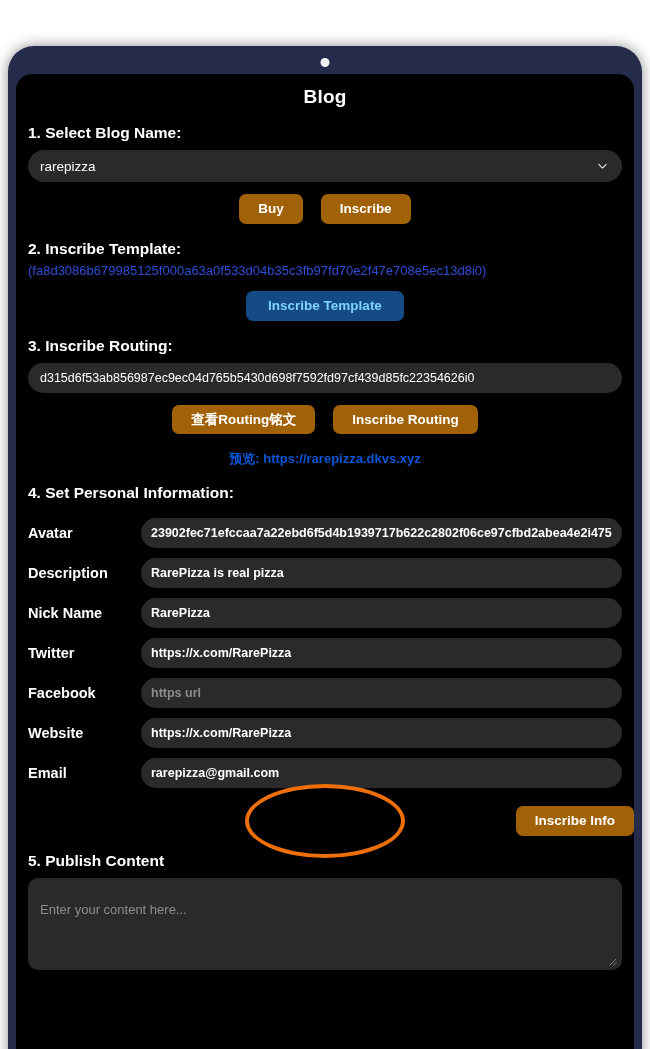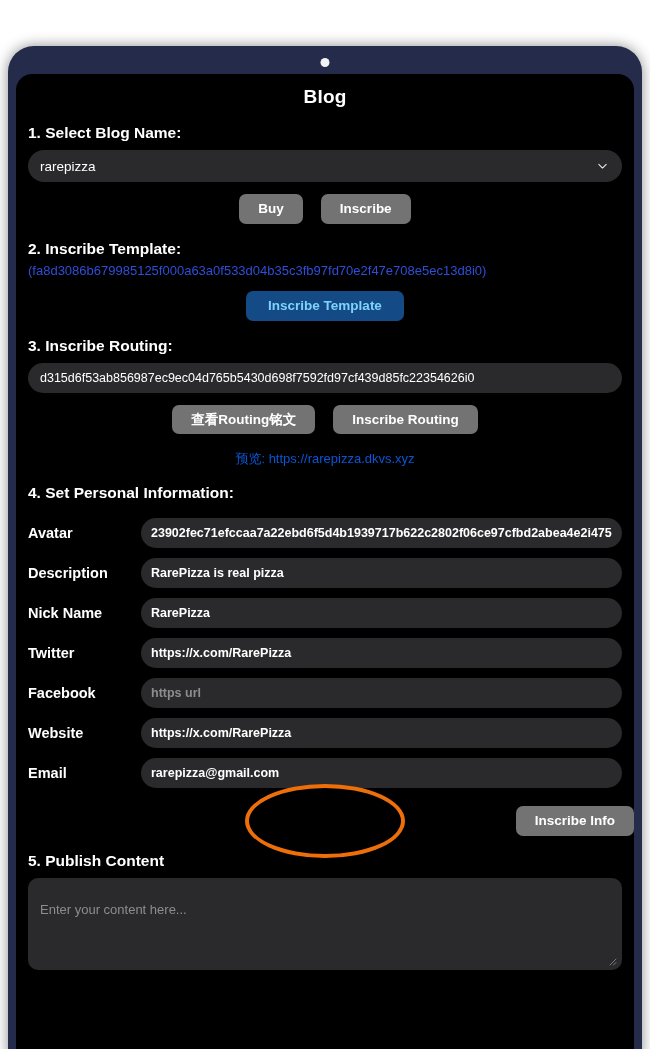--- a/index.html
+++ b/index.html
@@ -47,39 +47,39 @@
   }
   .chev{
     position:absolute;right:14px;top:50%;transform:translateY(-50%);
     width:11px;height:11px;
   }
 
   .btn-row{display:flex;justify-content:center;gap:18px;margin-top:12px;}
   .btn{
     border:none;border-radius:7px;padding:8px 19px;
     font-family:inherit;font-size:13.5px;font-weight:600;
-    background:#737373;color:#ffffff;cursor:pointer;line-height:1;
+    background:#a16207;color:#ffffff;cursor:pointer;line-height:1;
   }
   .btn.wide{padding:8px 22px;}
   .btn.disabled{background:#144a85;color:#7dd3fc;cursor:default;}
 
   .hash-link{
     font-size:13px;color:#2f4ed8;margin:0 0 0 12px;
     word-break:break-all;line-height:1.3;
   }
 
   .text-input{
     height:30px;background:#2a2a2c;border-radius:15px;
     display:flex;align-items:center;padding:0 12px;
     font-size:12.5px;color:#ffffff;overflow:hidden;white-space:nowrap;
   }
 
   .preview-line{
     text-align:center;font-size:13px;color:#0b55d6;
-    font-weight:400;margin-top:16px;
+    font-weight:700;margin-top:16px;
   }
 
   .info-grid{padding:8px 12px;font-weight:bold;}
   .info-row{display:flex;align-items:center;height:30px;margin-bottom:10px;}
   .info-label{
     width:113px;flex:0 0 113px;font-size:14.5px;color:#ffffff;
   }
   .info-field{
     flex:1;height:30px;background:#2a2a2c;border-radius:15px;
     display:flex;align-items:center;padding:0 10px;

